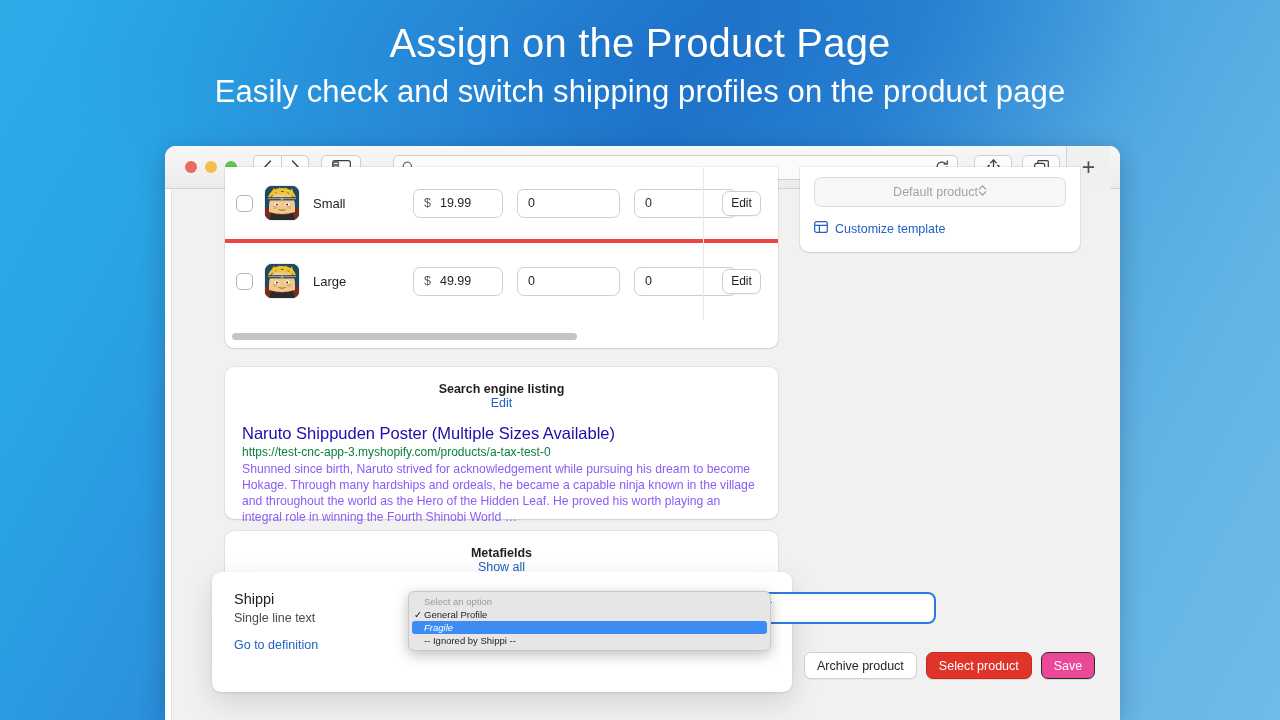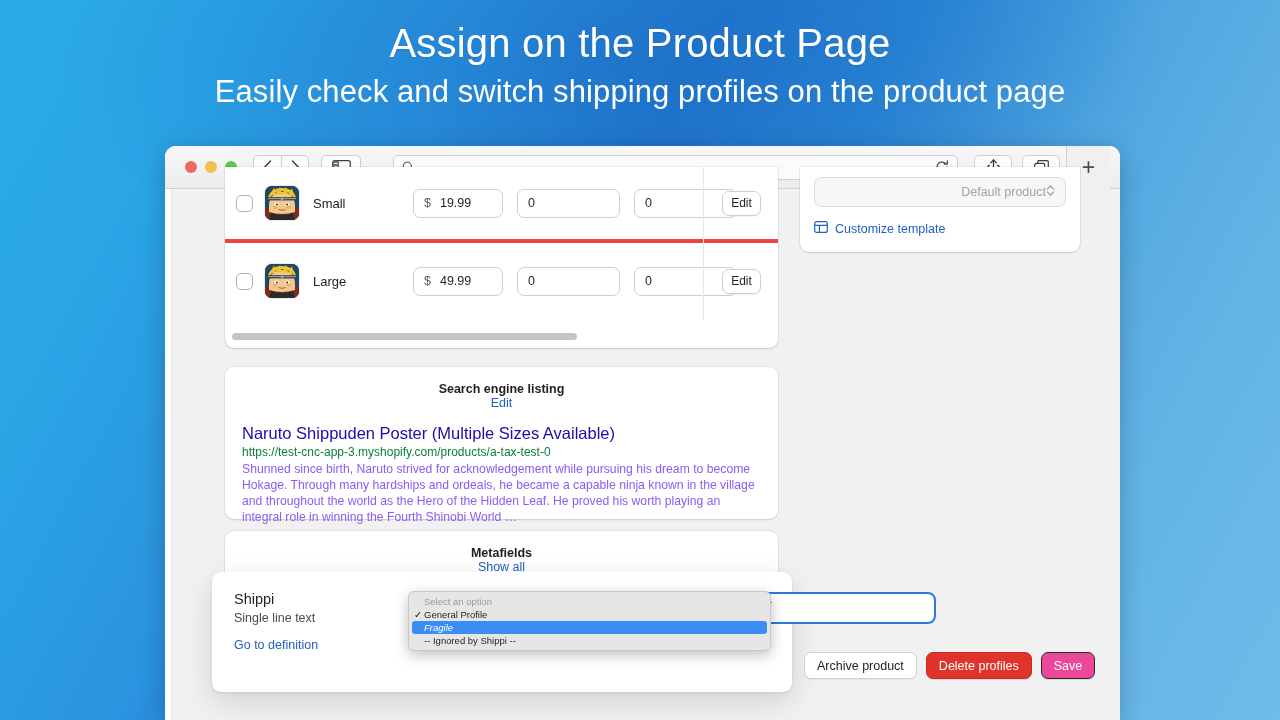--- a/index.html
+++ b/index.html
@@ -287,21 +287,21 @@
 
   
   #template-card {
     left: 628px; top: -22px; width: 280px; height: 85px;
     border-radius: 0 0 9px 9px;
     padding: 10px 14px 0 14px;
   }
   #template-select {
     height: 30px; border: 1px solid #dcdcdc; border-radius: 7px;
     background: #f7f7f7;
-    display: flex; align-items: center; justify-content: flex-end;
+    display: flex; align-items: center; justify-content: center;
     padding: 0 10px;
     font-size: 12.5px; color: #a3a3a3;
   }
   #customize-template {
     display: flex; align-items: center; gap: 7px;
     margin-top: 13px; font-size: 12.5px; color: #2160c4;
   }
 
   
   #footer-actions {
@@ -531,21 +531,21 @@
               <path d="M0.7 5.4 L13.3 5.4" stroke="#2160c4" stroke-width="1.2"></path>
               <path d="M5.4 5.4 L5.4 12.4" stroke="#2160c4" stroke-width="1.2"></path>
             </svg>
           </span>
           <span>Customize template</span>
         </div>
       </div>
 
       <div id="footer-actions">
         <div class="fbtn nowrap" id="archive-product">Archive product</div>
-        <div class="fbtn nowrap" id="delete-product">Delete profiles</div>
+        <div class="fbtn nowrap" id="delete-product">Select product</div>
         <div class="fbtn nowrap" id="save-product">Save</div>
       </div>
 
     </div>
   </div>
 </div>
 
 <div id="shippi-dropdown">
   <div class="dd-header">Select an option</div>
   <div class="dd-item">

